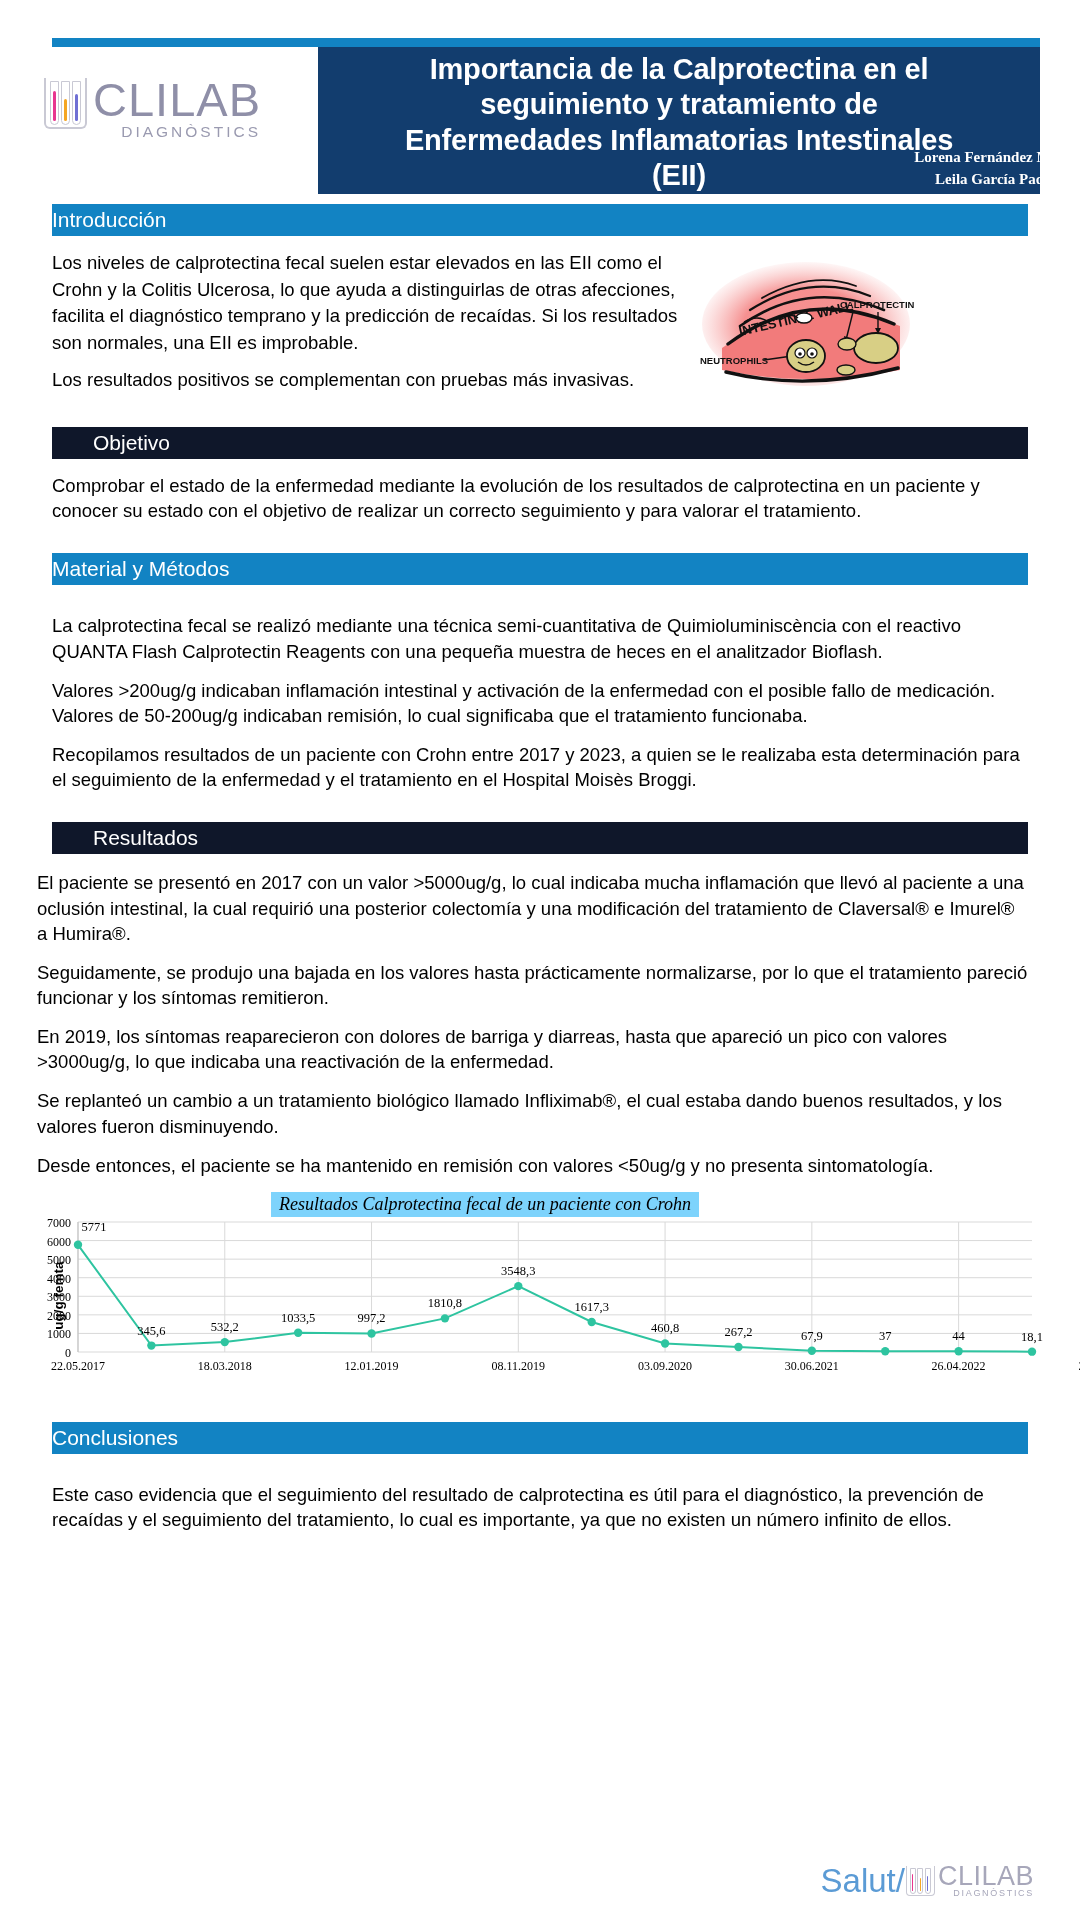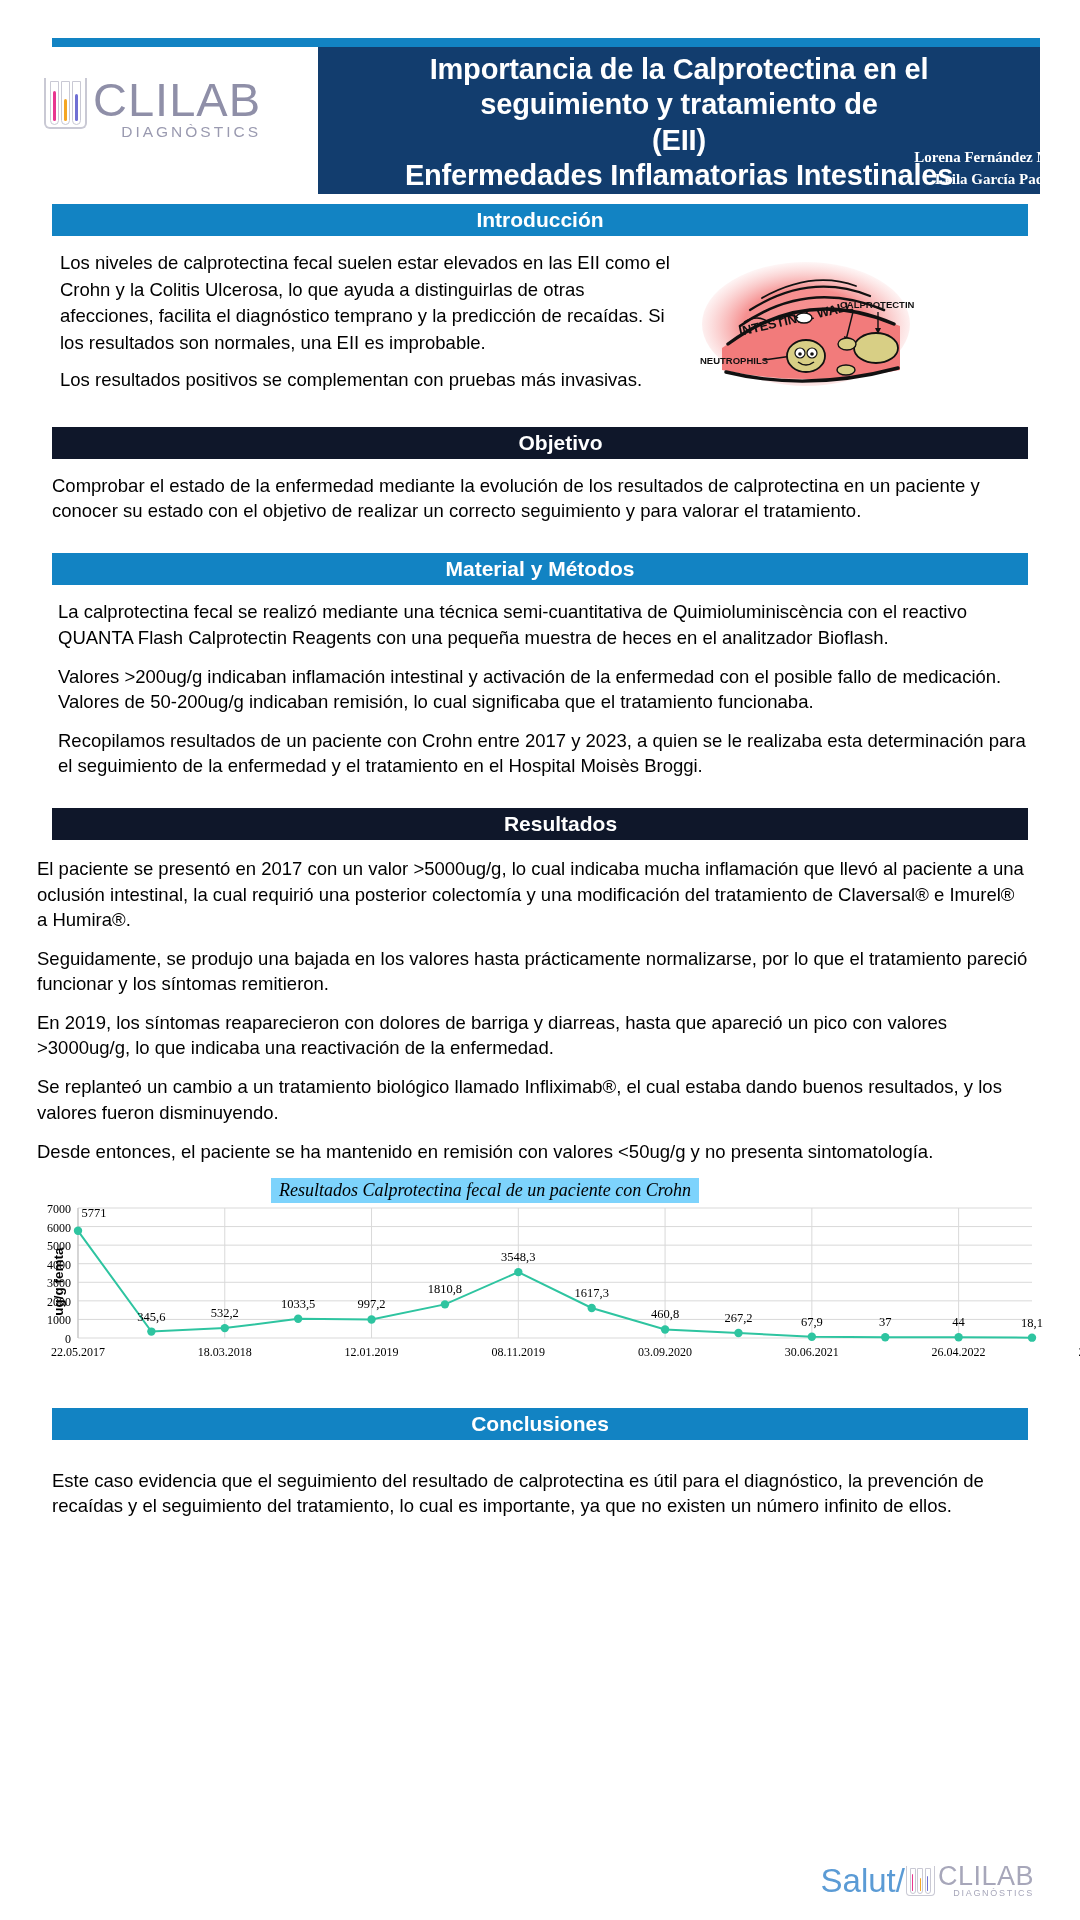--- a/index.html
+++ b/index.html
@@ -67,40 +67,40 @@
   .logo-word { margin-left: 6px; }
   .logo-word .big { font-size: 47px; color: #8f8fa8; letter-spacing: 1px; line-height: 0.92; font-weight: 400; }
   .logo-word .small { font-size: 15.5px; color: #9a9ab0; letter-spacing: 3.0px; text-align: right; margin-top: 2px; }
 
   
   .wrap { position: absolute; left: 0; top: 204px; width: 1080px; }
   .sec-bar {
     margin: 0 52px;
     height: 32px;
     line-height: 32px;
-    text-align: center;
+    text-align: left;
     color: #fff;
     font-size: 21px;
-    font-weight: bold;
+    font-weight: normal;
   }
   .sec-bar.blue-light { background: #1283c3; }
   .sec-bar.blue-dark  { background: #0f172a; padding-left: 41px; }
 
   .body-text {
     font-size: 18.5px;
     line-height: 1.36;
     color: #000;
     padding: 0 52px;
   }
   .body-text p { margin: 0 0 14px 0; }
 
   
   .intro-row { display: flex; padding: 14px 52px 0 52px; }
   .intro-text { width: 630px; font-size: 18.5px; line-height: 1.44; }
-  .intro-text p { margin: 0 0 10px 8px; }
+  .intro-text p { margin: 0 0 10px 0; }
   .intro-art { flex: 1; position: relative; height: 140px; margin-left: 6px; margin-top: 2px; }
 
   .gap-sm { height: 16px; }
   .gap-md { height: 24px; }
   .gap-lg { height: 30px; }
 
   
   .chart-wrap { position: relative; margin: 10px 0 0 0; height: 200px; }
   .chart-title {
     position: absolute;
@@ -159,22 +159,22 @@
     </div>
     <div class="logo-word">
       <div class="big">CLILAB</div>
       <div class="small">DIAGNÒSTICS</div>
     </div>
   </div>
 
   <div class="title-block">
     <div>Importancia de la Calprotectina en el</div>
     <div>seguimiento y tratamiento de</div>
+    <div>Enfermedades Inflamatorias Intestinales</div>
     <div>(EII)</div>
-    <div>Enfermedades Inflamatorias Intestinales</div>
   </div>
 
   <div class="authors">
     <div>Lorena Fernández Mas</div>
     <div>Leila García Padillo</div>
   </div>
 </div>
 
 <div class="wrap">
 
@@ -227,21 +227,21 @@
   <div class="gap-md"></div>
 
   <div class="sec-bar blue-dark">Objetivo</div>
   <div class="body-text" style="padding-top:14px;">
     <p>Comprobar el estado de la enfermedad mediante la evolución de los resultados de calprotectina en un paciente y conocer su estado con el objetivo de realizar un correcto seguimiento y para valorar el tratamiento.</p>
   </div>
 
   <div class="gap-sm"></div>
 
   <div class="sec-bar blue-light">Material y Métodos</div>
-  <div class="body-text" style="padding-top:14px;margin-left:6px;">
+  <div class="body-text" style="padding-top:28px;">
     <p>La calprotectina fecal se realizó mediante una técnica semi-cuantitativa de Quimioluminiscència con el reactivo QUANTA Flash Calprotectin Reagents con una pequeña muestra de heces en el analitzador Bioflash.</p>
     <p style="white-space:pre-line;">Valores &gt;200ug/g indicaban inflamación intestinal y activación de la enfermedad con el posible fallo de medicación.
 Valores de 50-200ug/g indicaban remisión, lo cual significaba que el tratamiento funcionaba.</p>
     <p>Recopilamos resultados de un paciente con Crohn entre 2017 y 2023, a quien se le realizaba esta determinación para el seguimiento de la enfermedad y el tratamiento en el Hospital Moisès Broggi.</p>
   </div>
 
   <div class="gap-sm"></div>
 
   <div class="sec-bar blue-dark">Resultados</div>
   <div class="body-text" style="padding-top:16px;padding-left:37px;">

